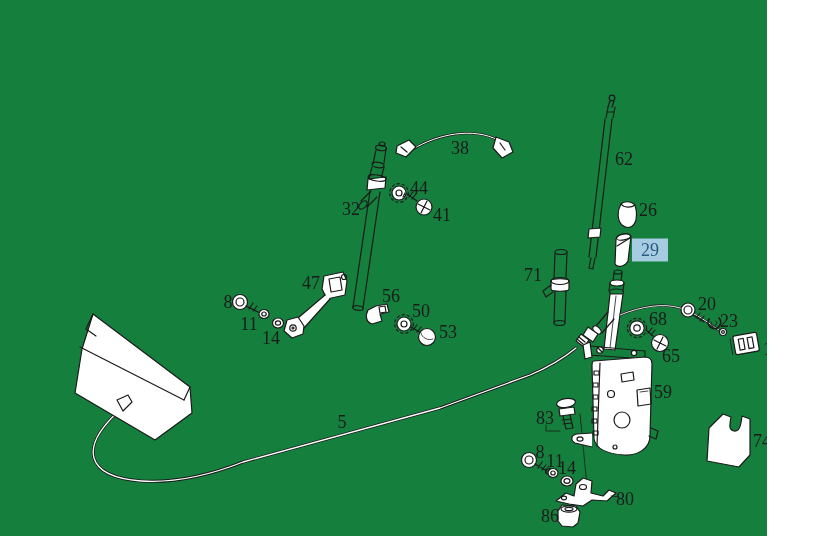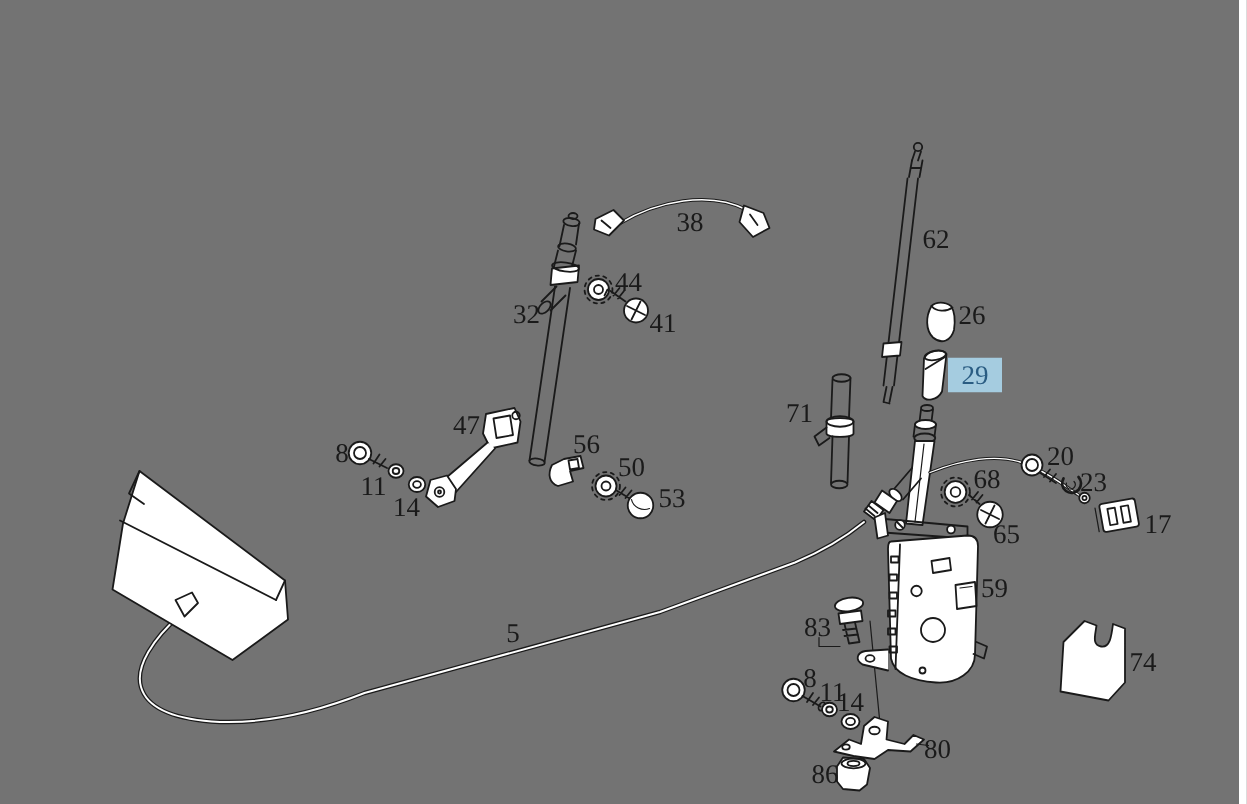--- a/index.html
+++ b/index.html
@@ -1,16 +1,16 @@
 <!DOCTYPE html>
 <html><head>
 <meta charset="utf-8">
 <style>
   html,body{margin:0;padding:0;background:#ffffff;}
-  .stage{position:relative;width:826px;height:536px;background:#737373;overflow:hidden;}
+  .stage{position:relative;width:767px;height:536px;background:#15803d;overflow:hidden;}
   svg{display:block;}
   #art-root{fill:none;stroke:#1a1a1a;stroke-width:1.2;stroke-linecap:round;stroke-linejoin:round;}
   #labels-layer text{
     font-family:"Liberation Serif","DejaVu Serif",serif;
     font-size:18px;
     stroke:none;
   }
   .teeth{stroke-dasharray:2.2 3;}
   .thin{stroke-width:0.8;}
 </style>

